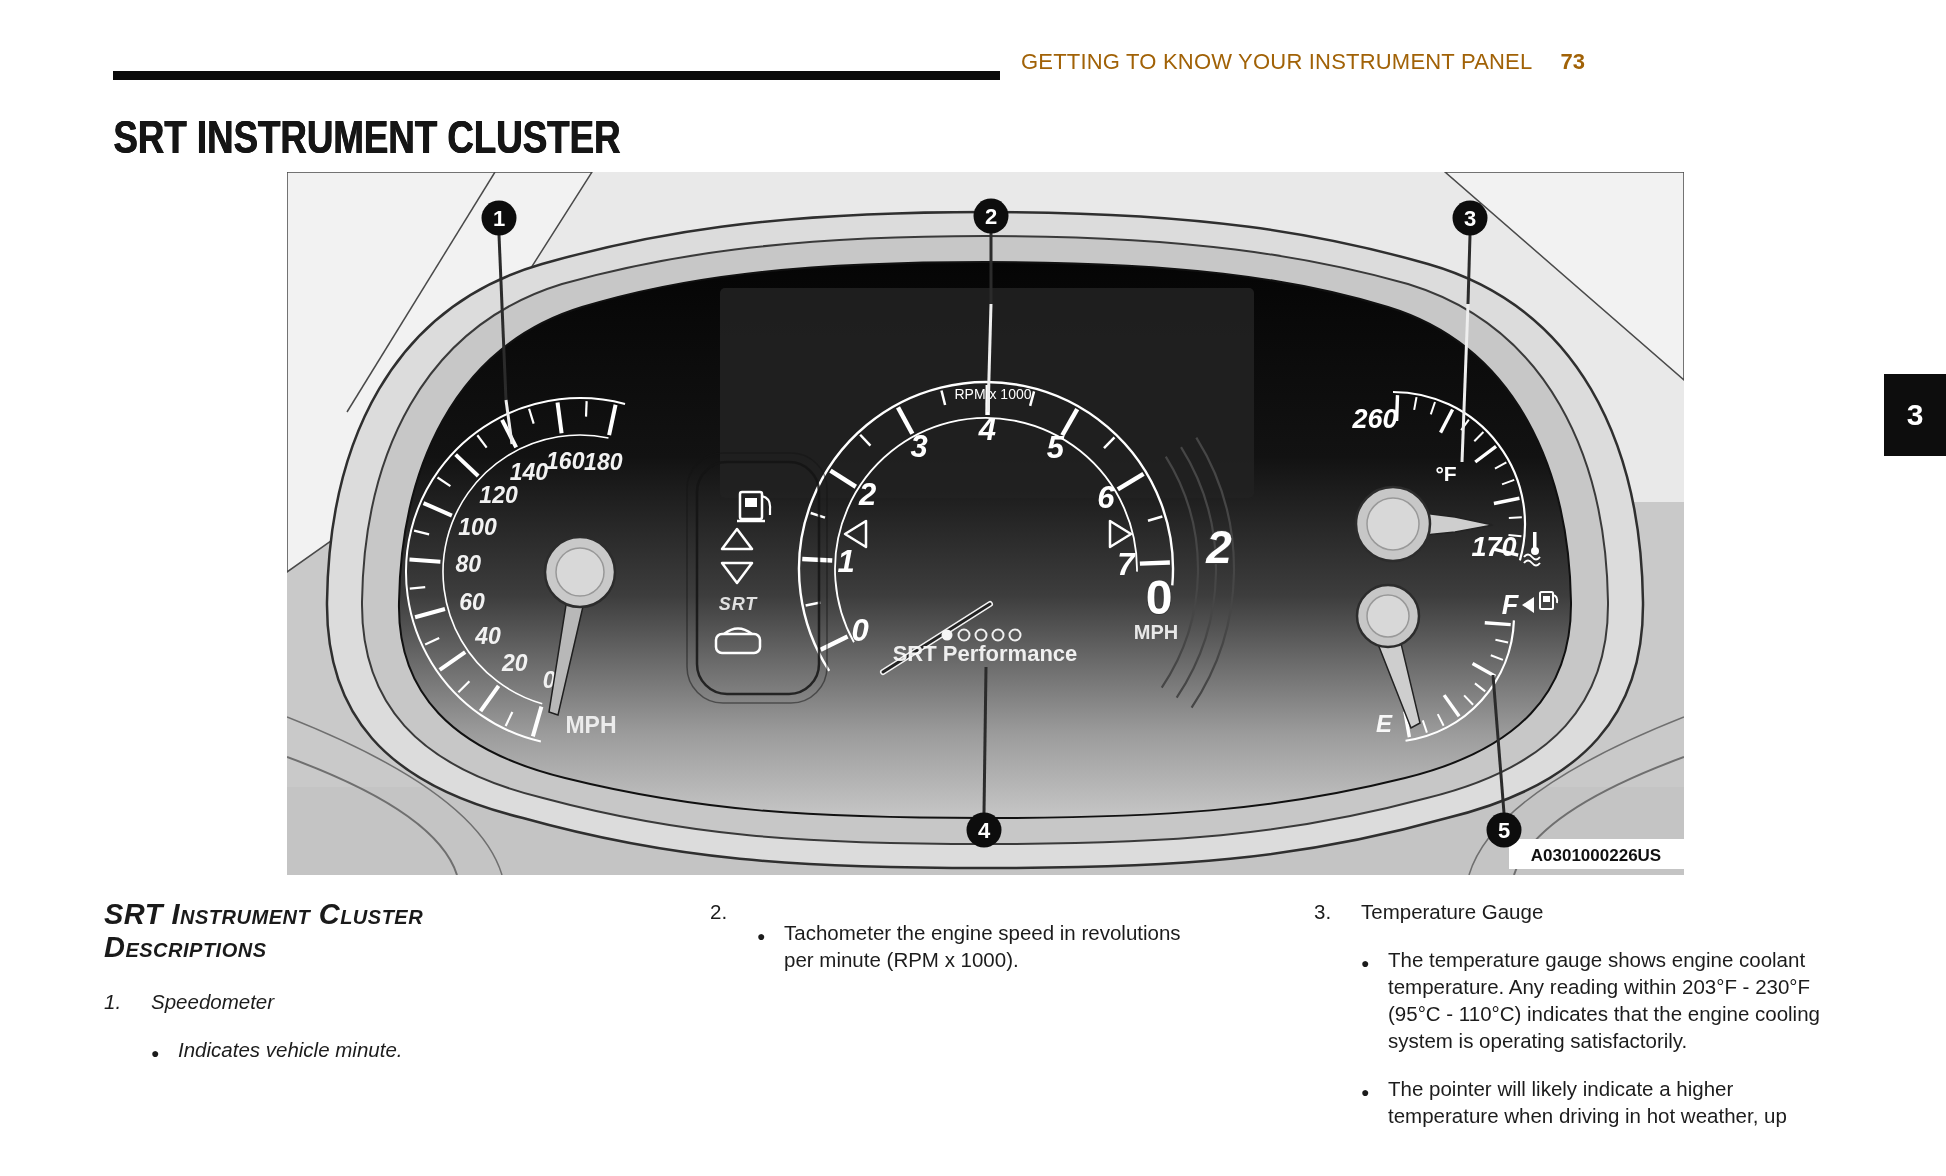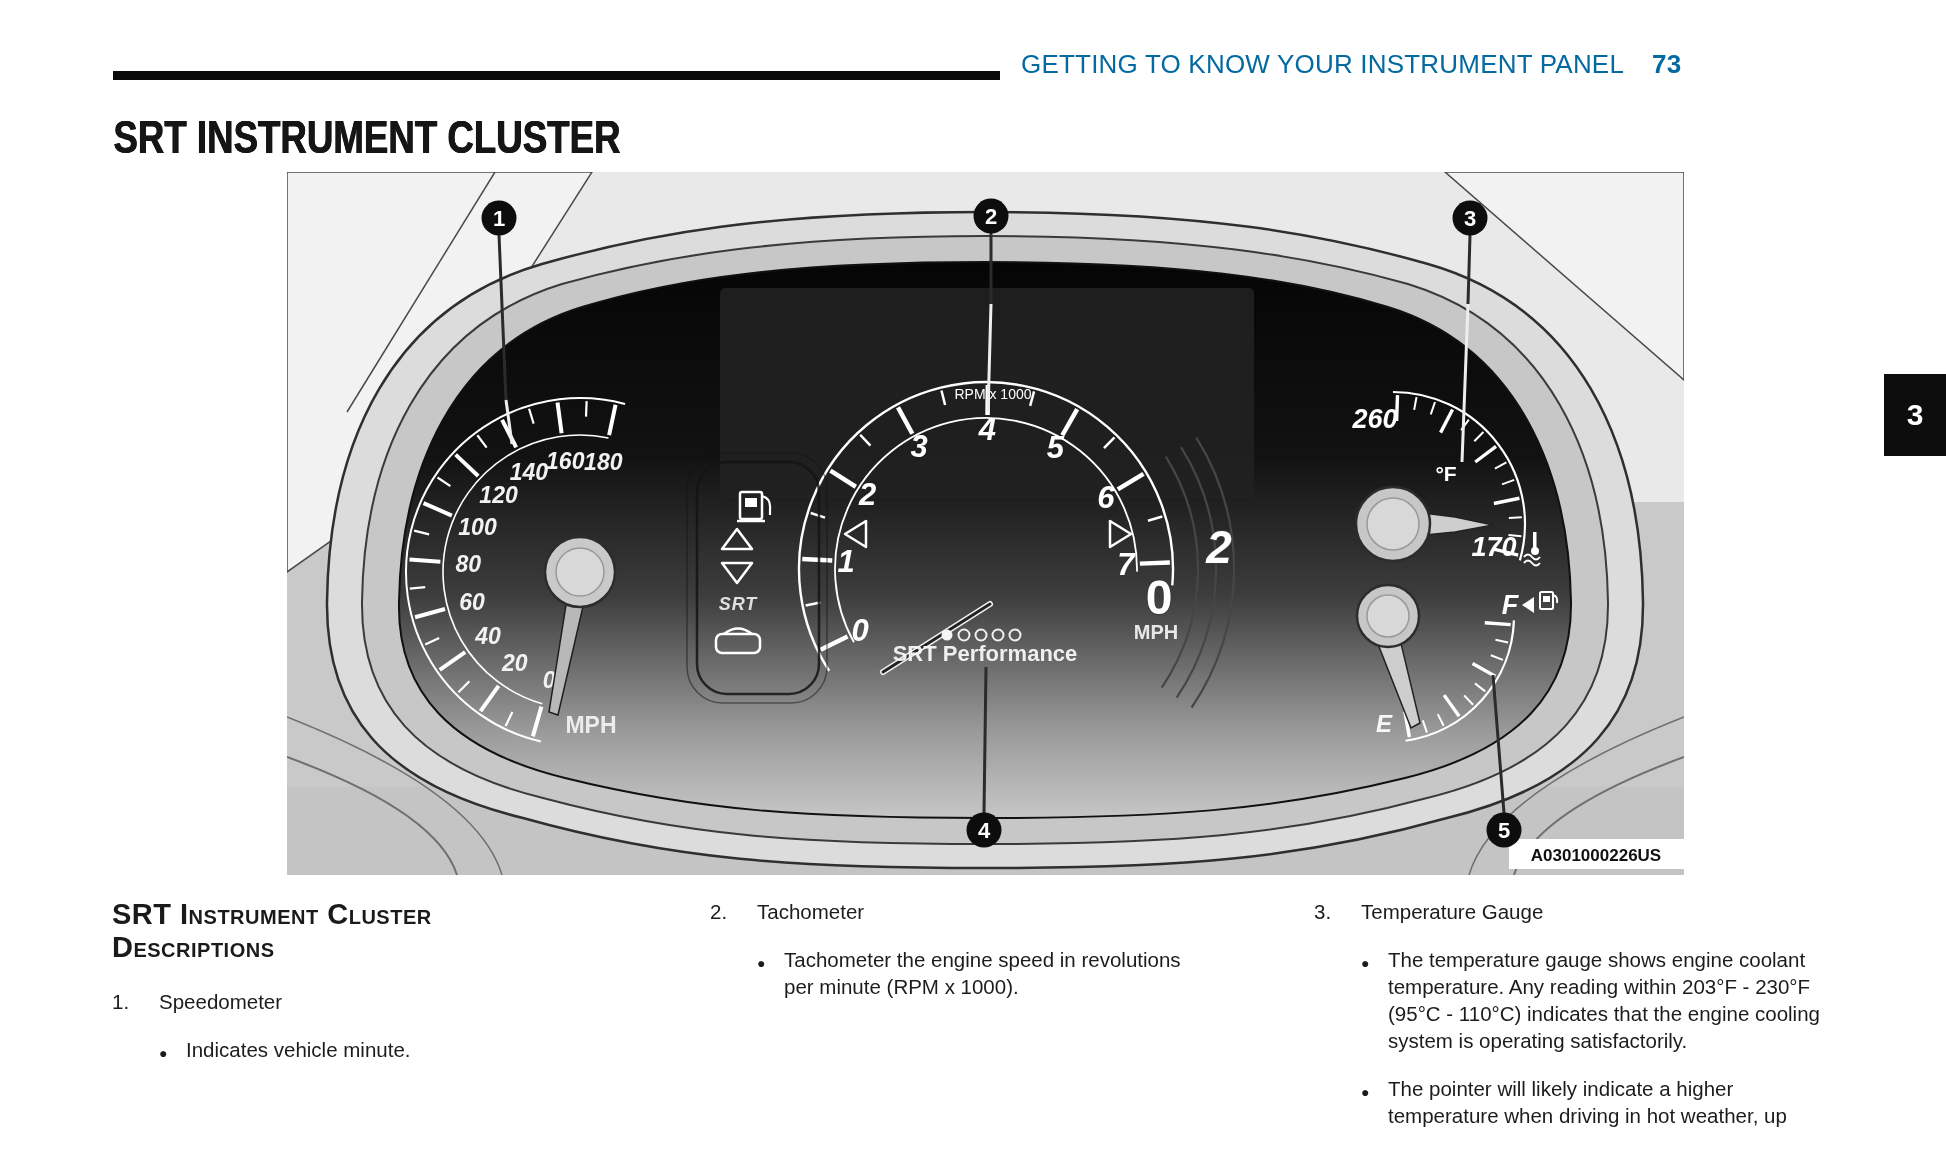--- a/index.html
+++ b/index.html
@@ -4,21 +4,21 @@
 <style>
   html,body{margin:0;padding:0;}
   body{
     width:1946px;height:1176px;position:relative;background:#ffffff;
     font-family:"Liberation Sans",sans-serif;color:#1c1c1c;overflow:hidden;
   }
   .abs{position:absolute;}
 
   
   .hrule{left:113px;top:71px;width:887px;height:9px;background:#0a0a0a;}
-  .htext{left:1021px;top:49px;font-size:26px;white-space:nowrap;color:#0369a1;letter-spacing:.2px;}
+  .htext{left:1021px;top:49px;font-size:22px;white-space:nowrap;color:#a16207;letter-spacing:.2px;}
   .hpage{font-weight:700;margin-left:28px;}
 
   
   .ptitle{
     left:113px;top:109px;font-size:47px;font-weight:700;color:#151515;
     transform:scaleX(.78);transform-origin:left top;letter-spacing:0;
     text-shadow:1px 0 0 #151515, .5px 0 0 #151515;white-space:nowrap;
   }
 
   
@@ -41,21 +41,21 @@
   .callout-num{font-weight:700;font-size:22px;fill:#fff;text-anchor:middle;}
 
   
   .sidetab{
     left:1884px;top:374px;width:62px;height:82px;background:#0d0d0d;color:#fff;
     display:flex;align-items:center;justify-content:center;font-size:30px;font-weight:700;
   }
 
   
   .col{position:absolute;top:898px;}
-  #col1{left:112px;width:490px;}
+  #col1{left:104px;width:490px;font-style:italic;}
   #col2{left:710px;width:505px;}
   #col3{left:1314px;width:520px;}
   .dheading{font-size:29px;font-weight:700;font-variant:small-caps;letter-spacing:.5px;color:#1a1a1a;}
   .item{display:flex;font-size:20.5px;line-height:27px;}
   #col1 .item{margin-top:24px;}
   .inum{width:47px;flex:none;}
   .icontent{flex:1;}
   .bullet{display:flex;margin-top:21px;}
   .bdot{width:27px;flex:none;font-size:14px;padding-top:4px;}
   .btext{max-width:460px;}
@@ -308,21 +308,20 @@
         <span class="btext">Indicates vehicle minute.</span>
       </div>
     </div>
   </div>
 </div>
 
 <div id="col2" class="col">
   <div class="item">
     <span class="inum">2.</span>
     <div class="icontent">
-      <div>Tachometer</div>
       <div class="bullet">
         <span class="bdot">●</span>
         <span class="btext" style="max-width:450px">Tachometer the engine speed in revolutions per minute (RPM x 1000).</span>
       </div>
     </div>
   </div>
 </div>
 
 <div id="col3" class="col">
   <div class="item">

